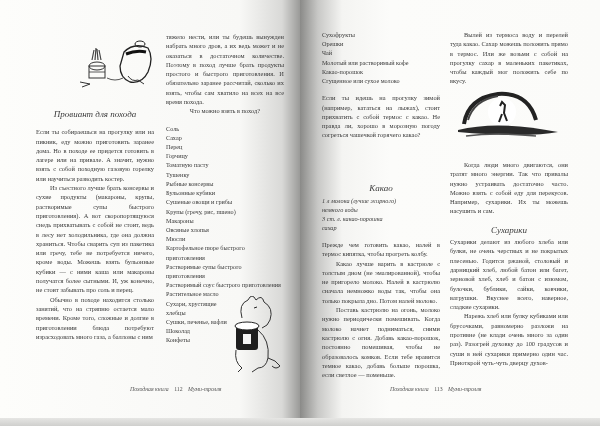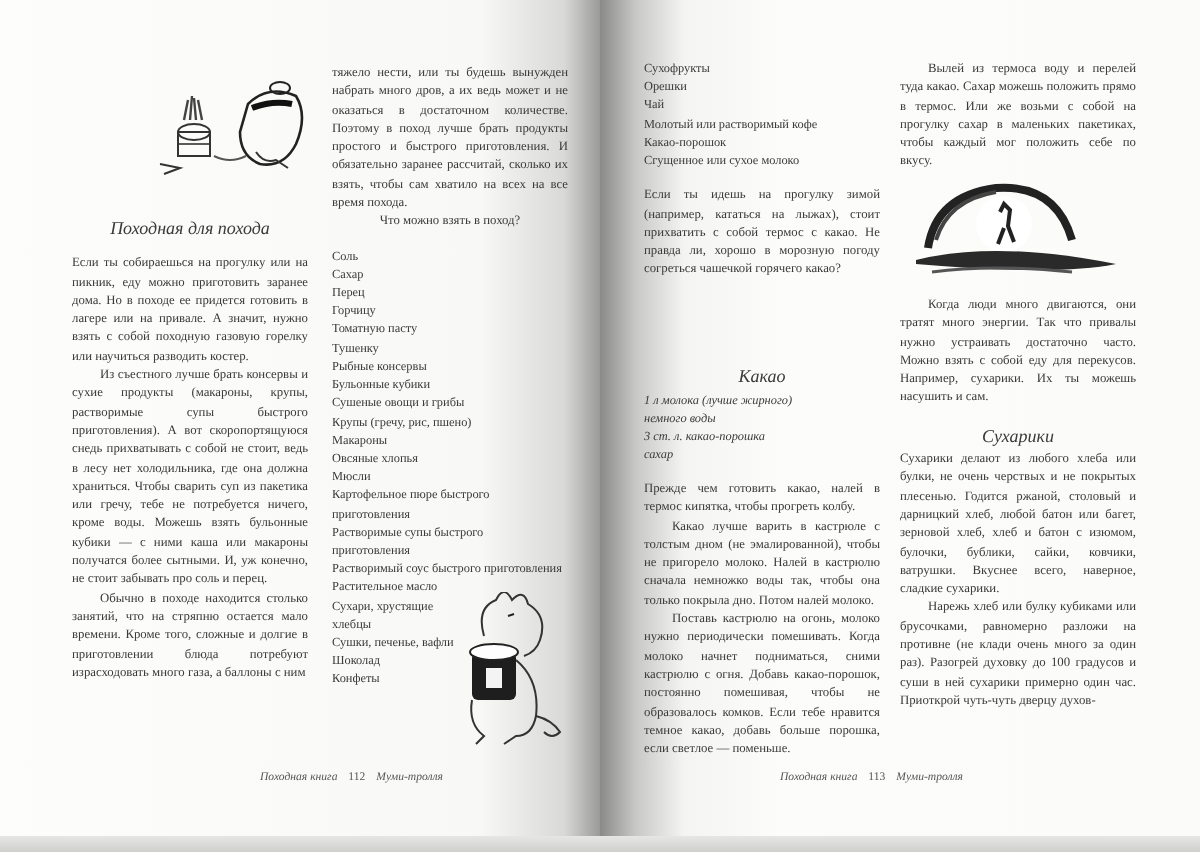--- a/index.html
+++ b/index.html
@@ -34,21 +34,21 @@
       <path d="M45 40 h16" stroke="#333" stroke-width="0.8"></path>
       <path d="M63 46 q8 4 16 0" stroke="#555" stroke-width="1" fill="none"></path>
       <path d="M36 50 l10 2 l-8 3" stroke="#333" stroke-width="1" fill="none"></path>
       <path d="M80 20 q10 -10 24 -4 q6 10 0 24 q-6 12 -18 10 q-10 -4 -10 -16 z" fill="none" stroke="#222" stroke-width="1.3"></path>
       <path d="M82 22 q10 -4 20 -2" stroke="#111" stroke-width="3" fill="none"></path>
       <ellipse cx="96" cy="12" rx="5" ry="3" fill="none" stroke="#222" stroke-width="1"></ellipse>
       <path d="M84 44 q4 6 10 4 l6 4" stroke="#333" stroke-width="1" fill="none"></path>
     </svg>
 
     <div class="col" style="left:36px;top:110px;width:118px;">
-      <p class="heading" style="margin-bottom:8px;">Походная для похода</p>
+      <p class="heading" style="margin-bottom:8px;">Провиант для похода</p>
       <p>Если ты собираешься на прогулку или на пикник, еду можно приготовить заранее дома. Но в походе ее придется готовить в лагере или на привале. А значит, нужно взять с собой походную газовую горелку или научиться разводить костер.</p>
       <p class="indent">Из съестного лучше брать консервы и сухие продукты (макароны, крупы, растворимые супы быстрого приготовления). А вот скоропортящуюся снедь прихватывать с собой не стоит, ведь в лесу нет холодильника, где она должна храниться. Чтобы сварить суп из пакетика или гречу, тебе не потребуется ничего, кроме воды. Можешь взять бульонные кубики — с ними каша или макароны получатся более сытными. И, уж конечно, не стоит забывать про соль и перец.</p>
       <p class="indent">Обычно в походе находится столько занятий, что на стряпню остается мало времени. Кроме того, сложные и долгие в приготовлении блюда потребуют израсходовать много газа, а баллоны с ним</p>
     </div>
 
     <div class="col" style="left:166px;top:32px;width:118px;">
       <p>тяжело нести, или ты будешь вынужден набрать много дров, а их ведь может и не оказаться в достаточном количестве. Поэтому в поход лучше брать продукты простого и быстрого приготовления. И обязательно заранее рассчитай, сколько их взять, чтобы сам хватило на всех на все время похода.</p>
       <p class="center-q" style="margin-bottom:8px;">Что можно взять в поход?</p>
       <ul class="list" style="width:70px;">
         <li>Соль</li>
@@ -123,21 +123,21 @@
 
     <svg class="illus" style="left:158px;top:90px" width="104" height="48" viewBox="0 0 104 48">
       <path d="M6 34 q4 -26 34 -30 q30 -2 38 26" fill="none" stroke="#222" stroke-width="4"></path>
       <path d="M10 30 q6 -20 30 -24" fill="none" stroke="#444" stroke-width="2"></path>
       <ellipse cx="44" cy="22" rx="14" ry="14" fill="#fff"></ellipse>
       <path d="M42 16 l2 -4 l3 3 l-1 8 l3 8 M44 24 l-3 8" stroke="#222" stroke-width="2" fill="none"></path>
       <path d="M0 40 q40 -10 100 2 q-30 6 -100 0 z" fill="#2a2a2a"></path>
       <path d="M8 46 q30 -4 70 0" stroke="#555" stroke-width="1.5" fill="none"></path>
     </svg>
 
-    <div class="col" style="left:150px;top:148px;width:118px;">
+    <div class="col" style="left:150px;top:160px;width:118px;">
       <p class="indent" style="margin-bottom:10px;">Когда люди много двигаются, они тратят много энергии. Так что привалы нужно устраивать достаточно часто. Можно взять с собой еду для перекусов. Например, сухарики. Их ты можешь насушить и сам.</p>
       <p class="heading" style="margin-bottom:2px;">Сухарики</p>
       <p>Сухарики делают из любого хлеба или булки, не очень черствых и не покрытых плесенью. Годится ржаной, столовый и дарницкий хлеб, любой батон или багет, зерновой хлеб, хлеб и батон с изюмом, булочки, бублики, сайки, ковчики, ватрушки. Вкуснее всего, наверное, сладкие сухарики.</p>
       <p class="indent">Нарежь хлеб или булку кубиками или брусочками, равномерно разложи на противне (не клади очень много за один раз). Разогрей духовку до 100 градусов и суши в ней сухарики примерно один час. Приоткрой чуть-чуть дверцу духов-</p>
     </div>
 
     <div class="footer" style="left:90px;">
       <span>Походная книга</span>
       <span class="num">113</span>
       <span>Муми-тролля</span>

